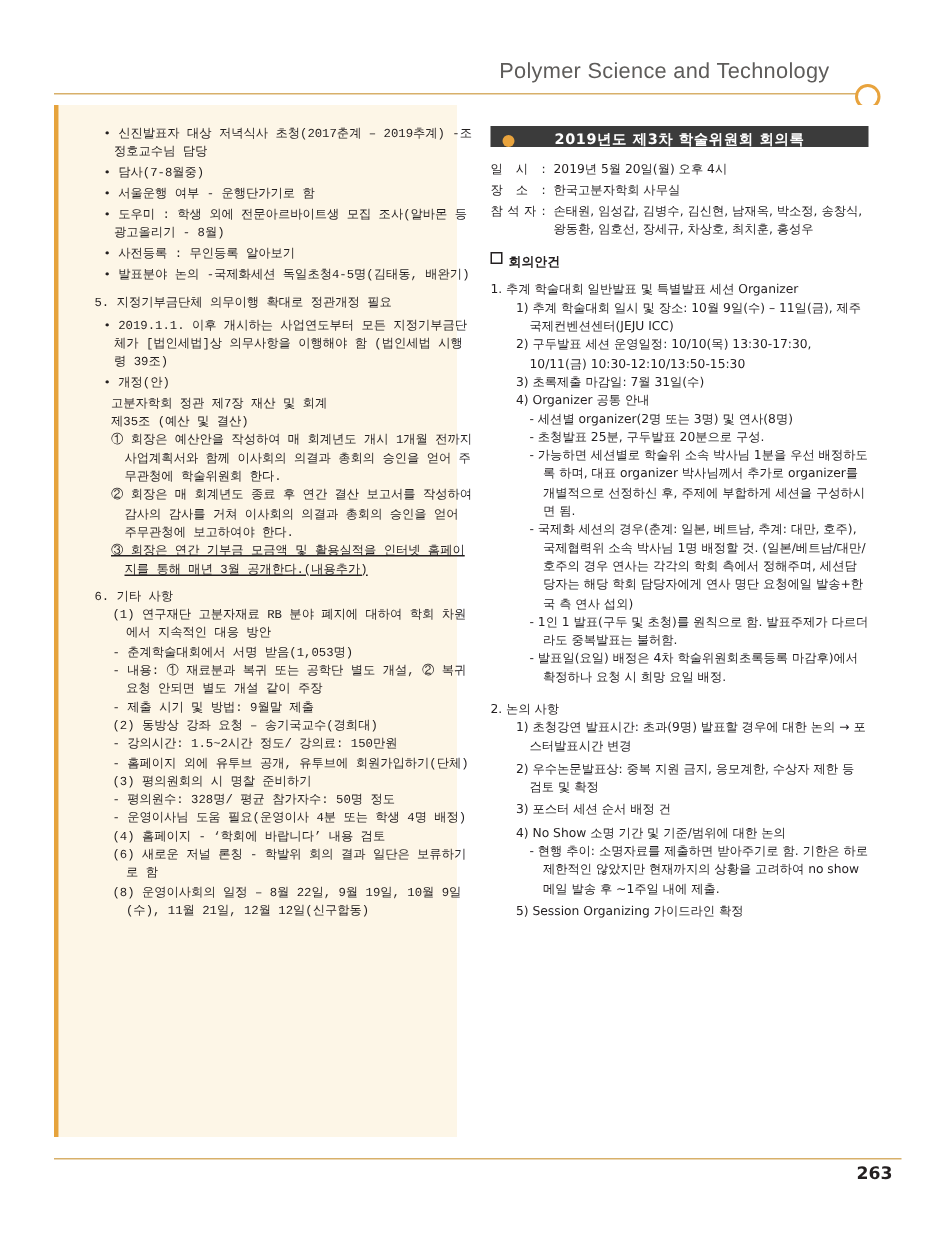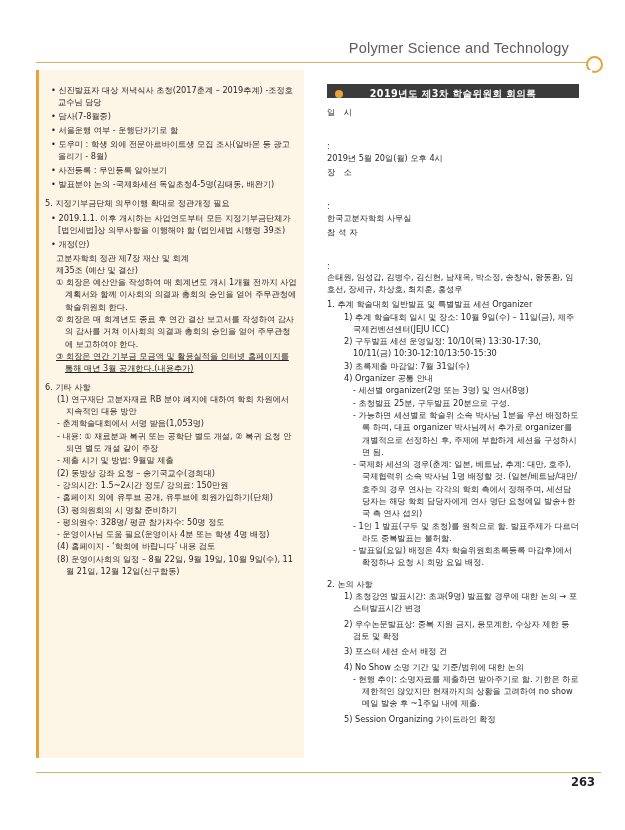--- a/index.html
+++ b/index.html
@@ -8,21 +8,21 @@
     background:#ffffff;
     font-family:"DejaVu Sans","Liberation Sans",sans-serif;
     color:#231f20;
     position:relative;
     overflow:hidden;
   }
   .page{position:absolute;inset:0;}
 
   
   .header{
-    position:absolute;left:0;right:0;top:0;height:72px;
+    position:absolute;left:0;right:16px;top:0;height:72px;
   }
   .header-title{
     position:absolute;right:56px;top:40px;
     font-size:14.5px;color:#5e5c5a;letter-spacing:.2px;
     font-family:"Liberation Sans",sans-serif;
   }
   .header-rule{
     position:absolute;left:36px;right:24px;top:62px;height:1px;
     background:#d8b06a;
   }
@@ -35,40 +35,40 @@
   .panel{
     position:absolute;left:36px;top:70px;width:553px;height:688px;
     background:linear-gradient(90deg,#fdf6e7 0%,#fdf6e7 48%,#ffffff 48%,#ffffff 100%);
     border-left:3px solid #e6a33c;
   }
   .col{
     position:absolute;top:0;
     font-size:8.2px;line-height:1.5;
     font-family:"DejaVu Sans",sans-serif;
   }
-  .col-left{left:6px;width:252px;padding-top:14px;}
+  .col-left{left:24px;width:252px;padding-top:14px;font-family:Liberation Mono, monospace;}
   .col-right{left:288px;width:252px;padding-top:14px;}
 
   
   .ribbon{
     position:relative;
     background:#3b3b3b;color:#ffffff;
     height:14px;line-height:19px;
     text-align:center;
     font-size:9.6px;font-weight:bold;
     letter-spacing:.4px;
     margin-bottom:9px;
   }
   .ribbon .bullet{
     position:absolute;left:8px;top:5.5px;width:8px;height:8px;border-radius:50%;
     background:#e8a33d;
   }
 
   
-  .meta{margin:0 0 2px 0;display:flex;font-size:8.2px;line-height:1.45;flex-direction:column;}
+  .meta{margin:0 0 2px 0;display:flex;font-size:8.2px;line-height:1.45;}
   .meta .lbl{width:34px;flex:0 0 34px;letter-spacing:3px;}
   .meta .sep{flex:0 0 8px;}
   .meta .val{flex:1;}
 
   .secthead{
     margin:10px 0 5px 0;font-size:8.6px;font-weight:bold;
   }
   .secthead .sq{
     display:inline-block;width:6px;height:6px;border:1px solid #231f20;
     margin-right:4px;position:relative;top:-1px;
@@ -157,20 +157,21 @@
 
           <div class="hang2">(2) 동방상 강좌 요청 – 송기국교수(경희대)</div>
           <div class="hang2">- 강의시간: 1.5~2시간 정도/ 강의료: 150만원</div>
           <div class="hang2">- 홈페이지 외에 유투브 공개, 유투브에 회원가입하기(단체)</div>
 
           <div class="hang2">(3) 평의원회의 시 명찰 준비하기</div>
           <div class="hang2">- 평의원수: 328명/ 평균 참가자수: 50명 정도</div>
           <div class="hang2">- 운영이사님 도움 필요(운영이사 4분 또는 학생 4명 배정)</div>
 
           <div class="hang2">(4) 홈페이지 - ‘학회에 바랍니다’ 내용 검토</div>
+          <div class="hang2">(6) 새로운 저널 론칭 - 학발위 회의 결과 일단은 보류하기로 함</div>
           <div class="hang2">(8) 운영이사회의 일정 – 8월 22일, 9월 19일, 10월 9일(수), 11월 21일, 12월 12일(신구합동)</div>
         </div>
       </div>
 
     </div>
 
     <div class="col col-right">
 
       <div class="ribbon">
         <span class="bullet"></span>
@@ -186,20 +187,23 @@
         <span class="lbl">장   소</span>
         <span class="sep">:</span>
         <span class="val">한국고분자학회 사무실</span>
       </div>
       <div class="meta">
         <span class="lbl">참석자</span>
         <span class="sep">:</span>
         <span class="val">손태원, 임성갑, 김병수, 김신현, 남재옥, 박소정, 송창식, 왕동환, 임호선, 장세규, 차상호, 최치훈, 홍성우</span>
       </div>
 
+      <div class="secthead">
+        <span class="sq"></span><span>회의안건</span>
+      </div>
 
       <div>
         <div class="hang">1. 추계 학술대회 일반발표 및 특별발표 세션 Organizer</div>
         <div style="padding-left:9px;">
           <div class="hang2">1) 추계 학술대회 일시 및 장소: 10월 9일(수) – 11일(금), 제주국제컨벤션센터(JEJU ICC)</div>
           <div class="hang2">2) 구두발표 세션 운영일정: 10/10(목) 13:30-17:30, 10/11(금) 10:30-12:10/13:50-15:30</div>
           <div class="hang2">3) 초록제출 마감일: 7월 31일(수)</div>
           <div class="hang2">4) Organizer 공통 안내</div>
           <div style="padding-left:9px;">
             <div class="hang2">- 세션별 organizer(2명 또는 3명) 및 연사(8명)</div>

